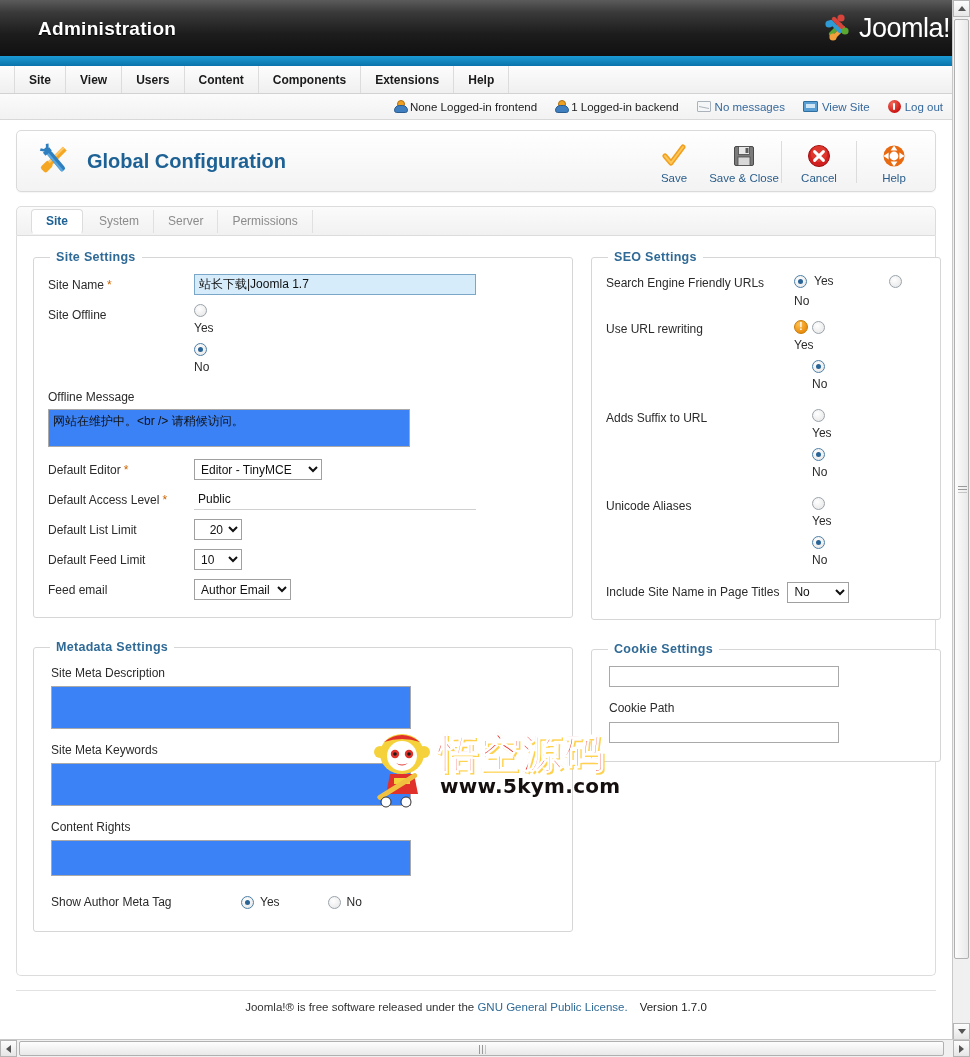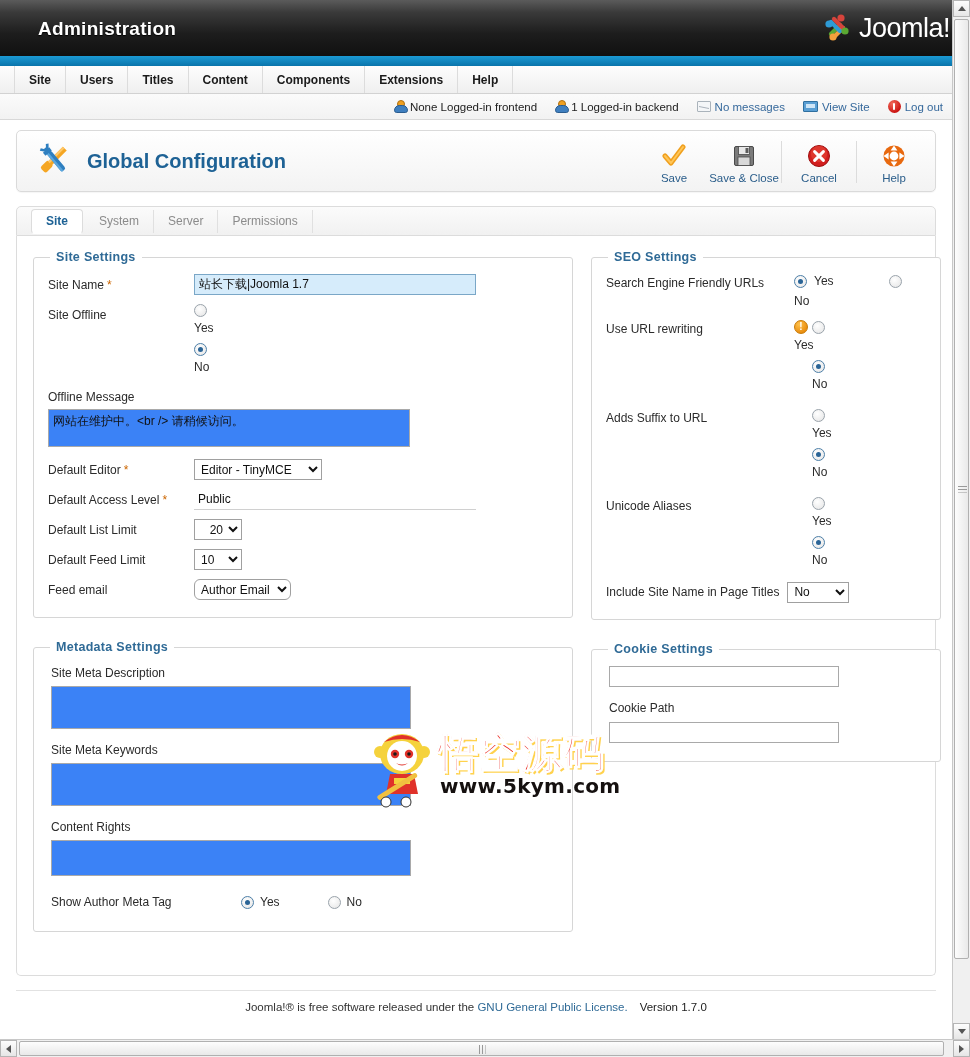--- a/index.html
+++ b/index.html
@@ -351,22 +351,22 @@
           <circle cx="25" cy="20" r="3.6" fill="#5aa832"></circle>
           <circle cx="21" cy="7" r="3.6" fill="#d6443c"></circle>
         </svg>
         <span class="joomla-word">Joomla!</span>
       </div>
     </div>
     <div class="blue-strip"></div>
 
     <div class="menubar">
       <div class="menu-item">Site</div>
+      <div class="menu-item">View</div>
       <div class="menu-item">Users</div>
-      <div class="menu-item">Titles</div>
       <div class="menu-item">Content</div>
       <div class="menu-item">Components</div>
       <div class="menu-item">Extensions</div>
       <div class="menu-item">Help</div>
     </div>
 
     <div class="statusbar">
       <div class="status-item dark">
         <span class="ico ico-user"></span>
         <span>None Logged-in frontend</span>
@@ -522,21 +522,21 @@
               <div class="fld-cell">
                 <select class="sel" style="width:48px;">
                   <option>10</option>
                 </select>
               </div>
             </div>
 
             <div class="row" style="margin-bottom:2px;">
               <div class="lbl-cell">Feed email</div>
               <div class="fld-cell">
-                <select class="sel" style="width:97px;border-radius:6px;">
+                <select class="sel" style="width:97px;">
                   <option>Author Email</option>
                 </select>
               </div>
             </div>
           </fieldset>
 
           <fieldset class="box" style="padding-bottom:18px;">
             <legend>Metadata Settings</legend>
 
             <div>

